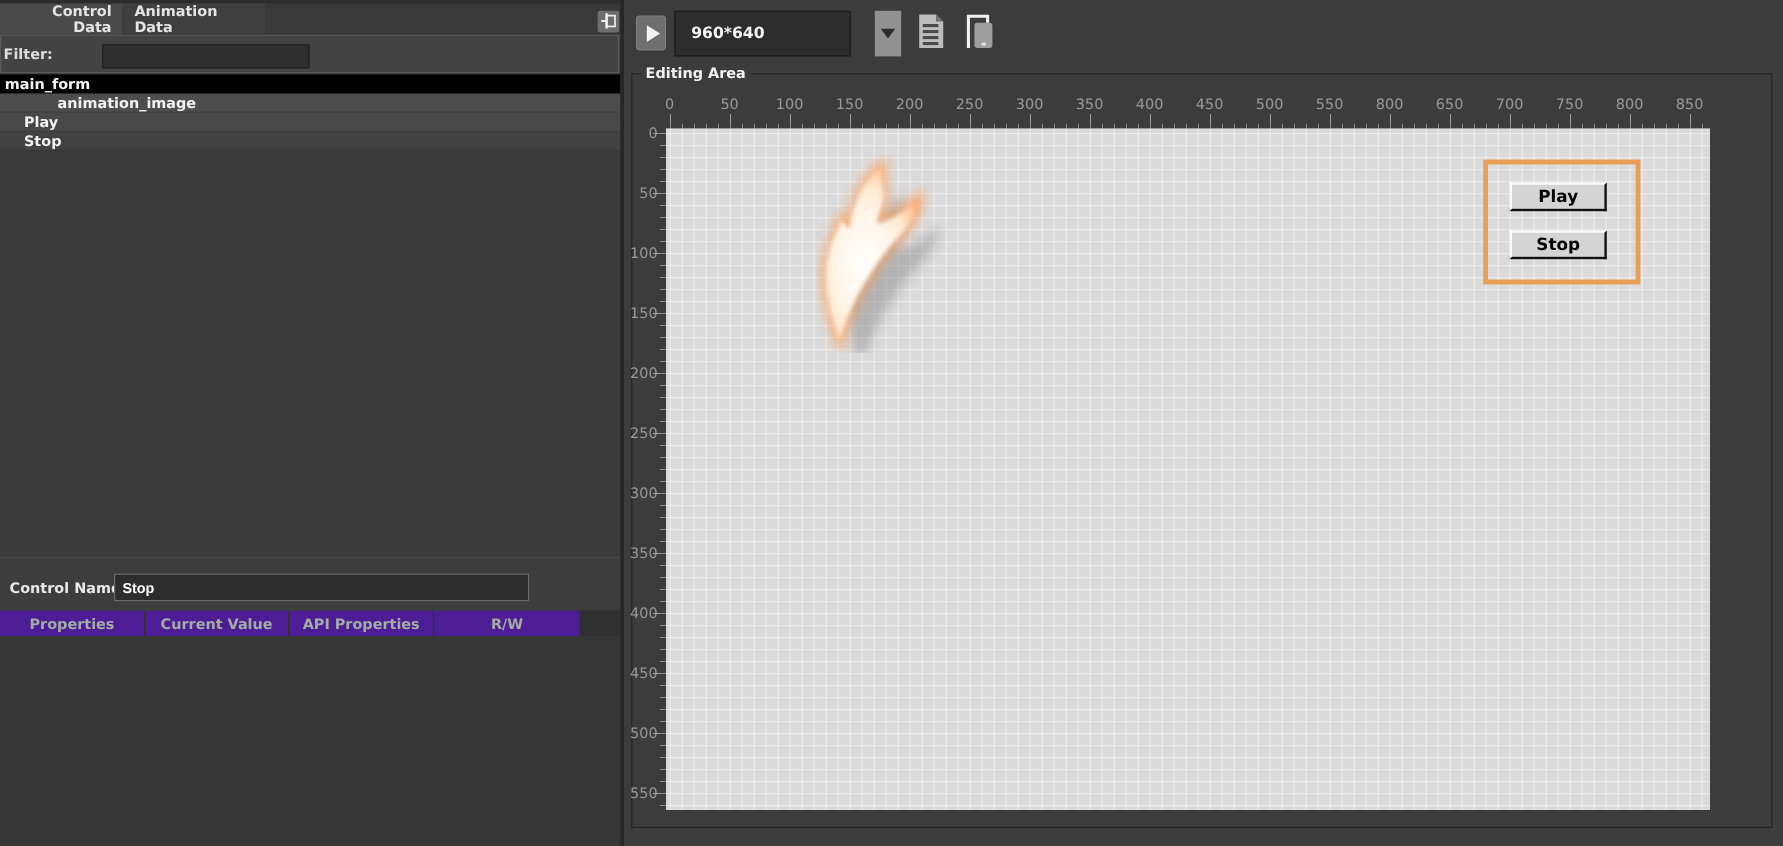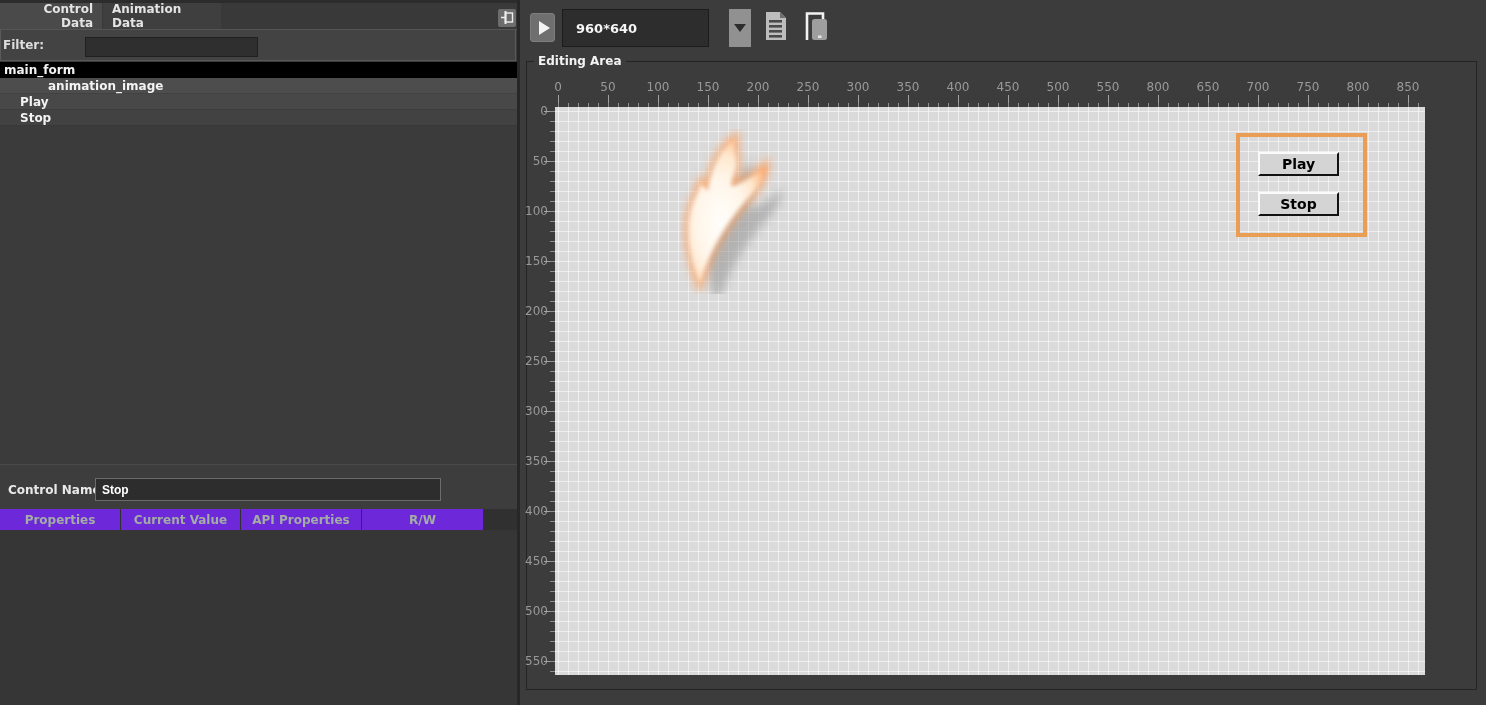--- a/index.html
+++ b/index.html
@@ -32,21 +32,21 @@
   .tree-row:nth-child(4){ background:#424242; }
 
   #control-name-section { position:absolute; left:0; top:464px; width:517px; height:45px;
                           background:#3d3d3d; border-top:1px solid #4a4a4a; }
   #control-name-label { position:absolute; left:8px; top:483px; font-size:12px; font-weight:bold; color:#e9e9e9; }
   #control-name-input { position:absolute; left:95px; top:478px; width:346px; height:23px; background:#2d2d2d;
                         border:1px solid #6b6b6b; color:#fff; font-size:12px; font-weight:bold; padding:0 6px; outline:none; }
 
   #props-header { position:absolute; left:0; top:509px; width:517px; height:21px; background:#303030;
                   display:flex; gap:1px; }
-  .ph-cell { background:#6d28d9; color:#a3ada5; font-size:12px; font-weight:bold;
+  .ph-cell { background:#4c1d95; color:#a3ada5; font-size:12px; font-weight:bold;
              display:flex; align-items:center; justify-content:center; }
   .ph-cell.c1{ width:120px; } .ph-cell.c2{ width:119px; } .ph-cell.c3{ width:120px; } .ph-cell.c4{ width:121px; }
   #props-header .filler { flex:1; background:#303030; }
   #props-body { position:absolute; left:0; top:530px; width:517px; height:175px; background:#363636; }
 
   #panel-divider { position:absolute; left:517px; top:0; width:3px; height:705px; background:#272727; }
 
   
   #right-area { position:absolute; left:520px; top:0; width:966px; height:705px; background:#3c3c3c; }
 

